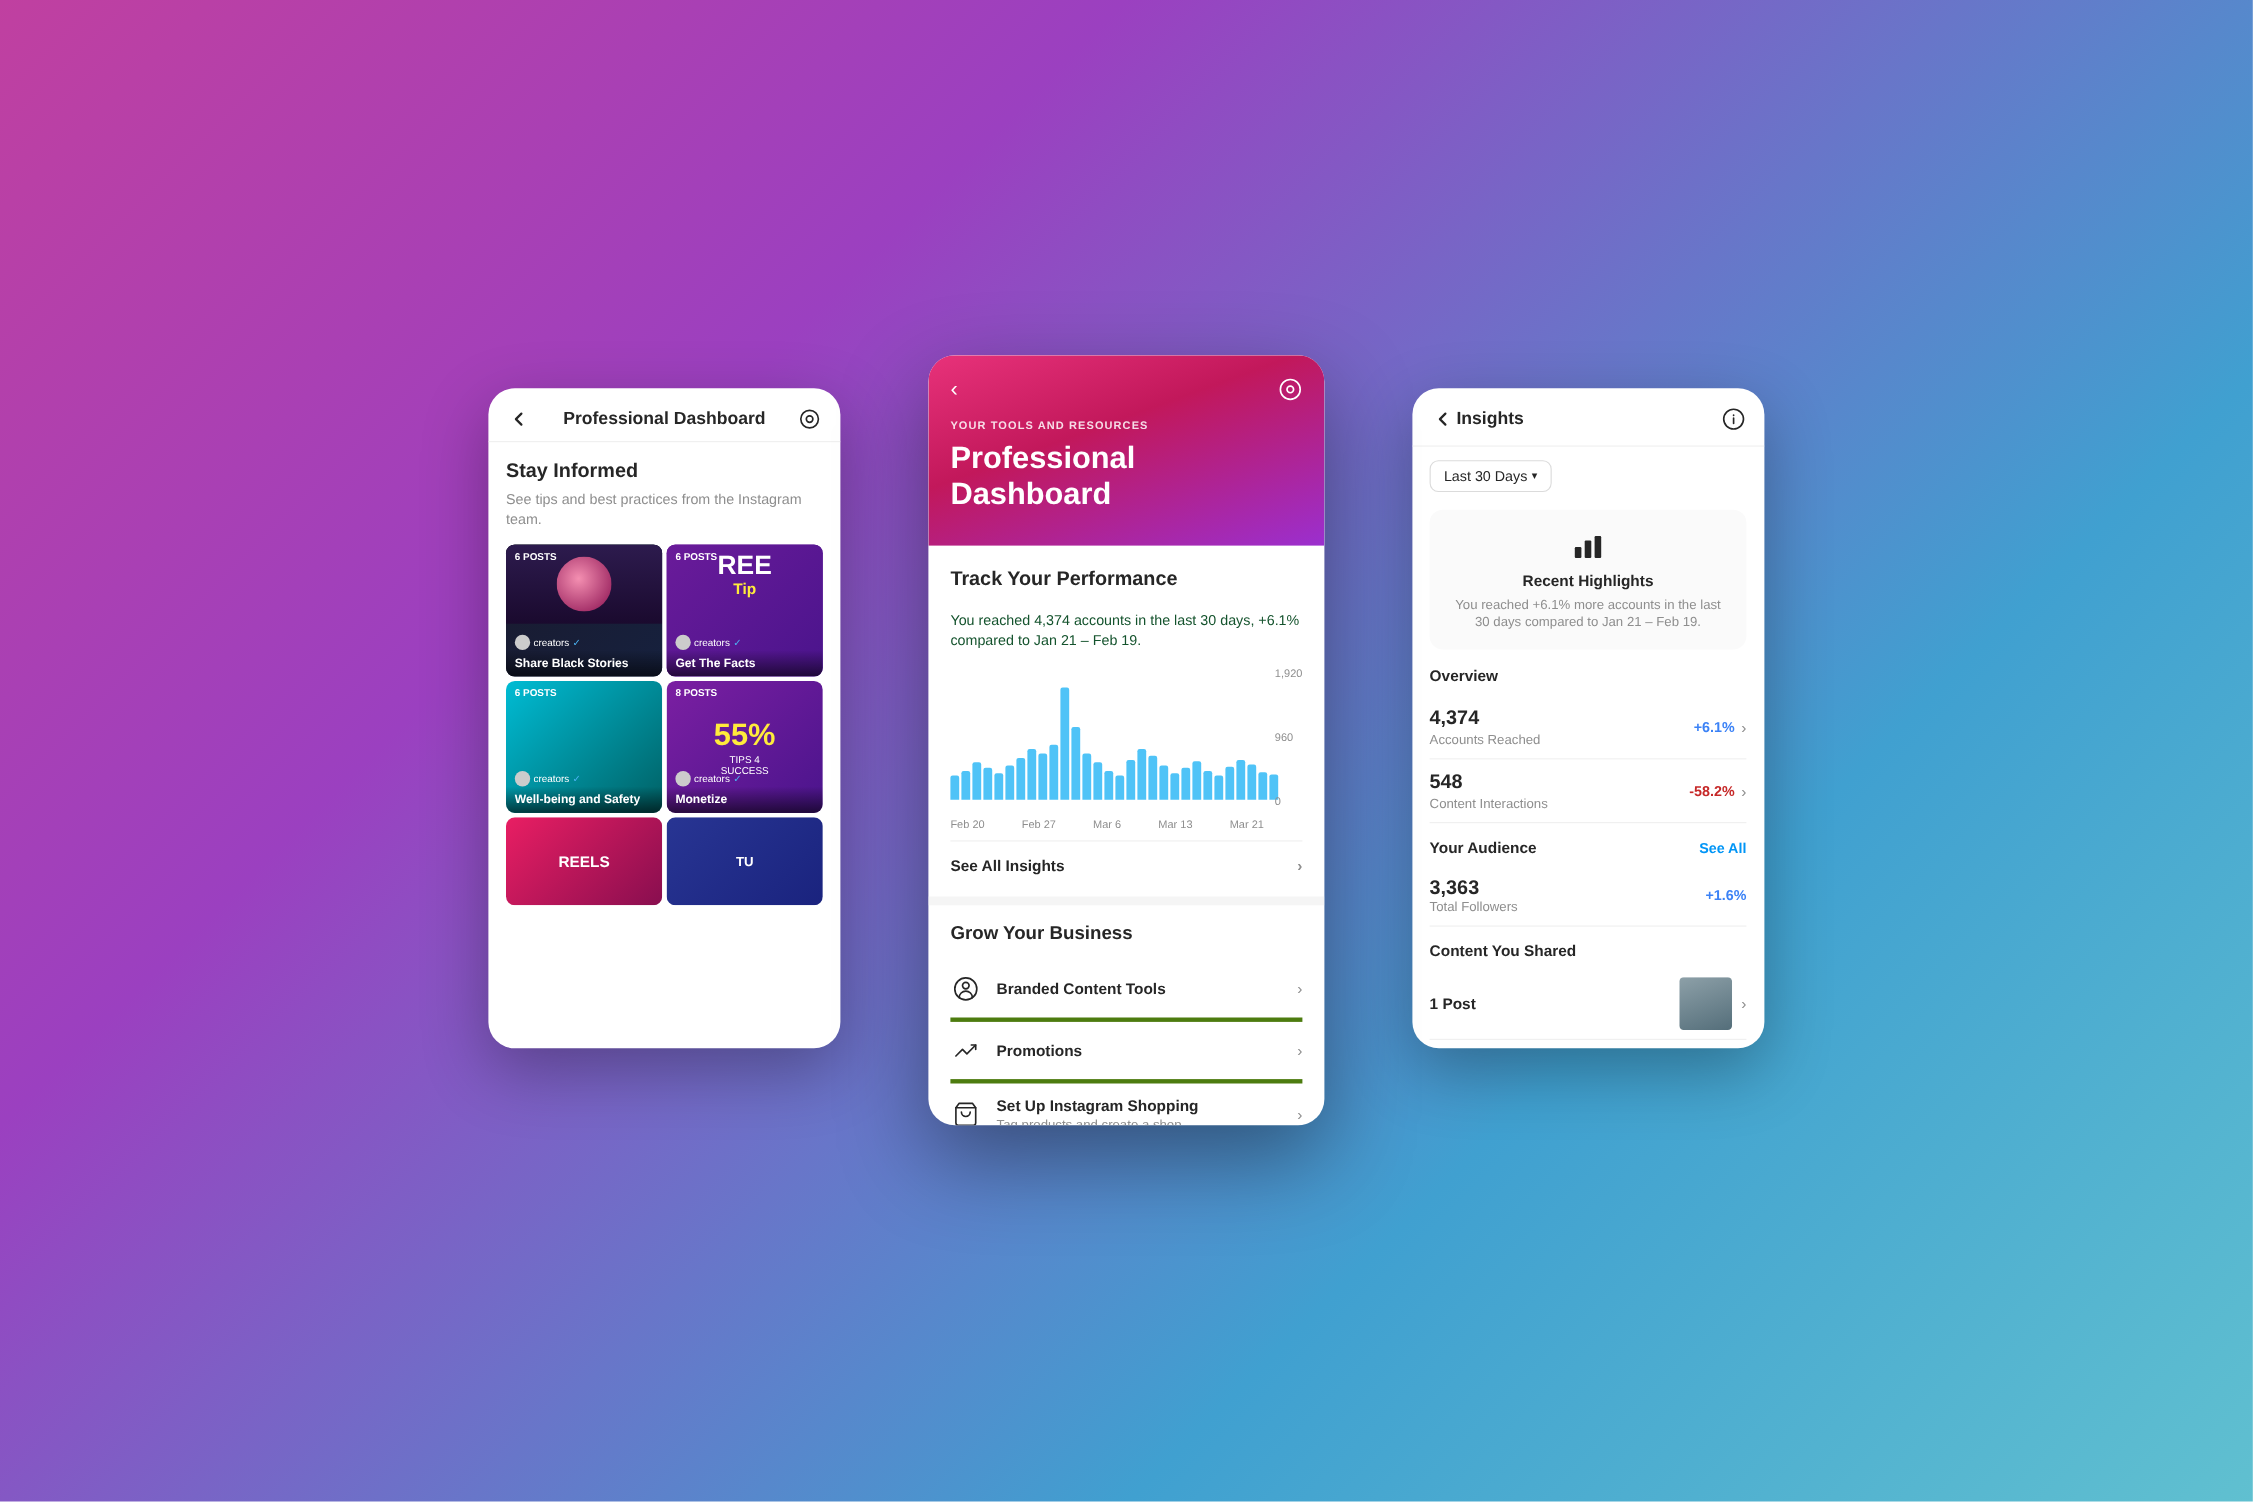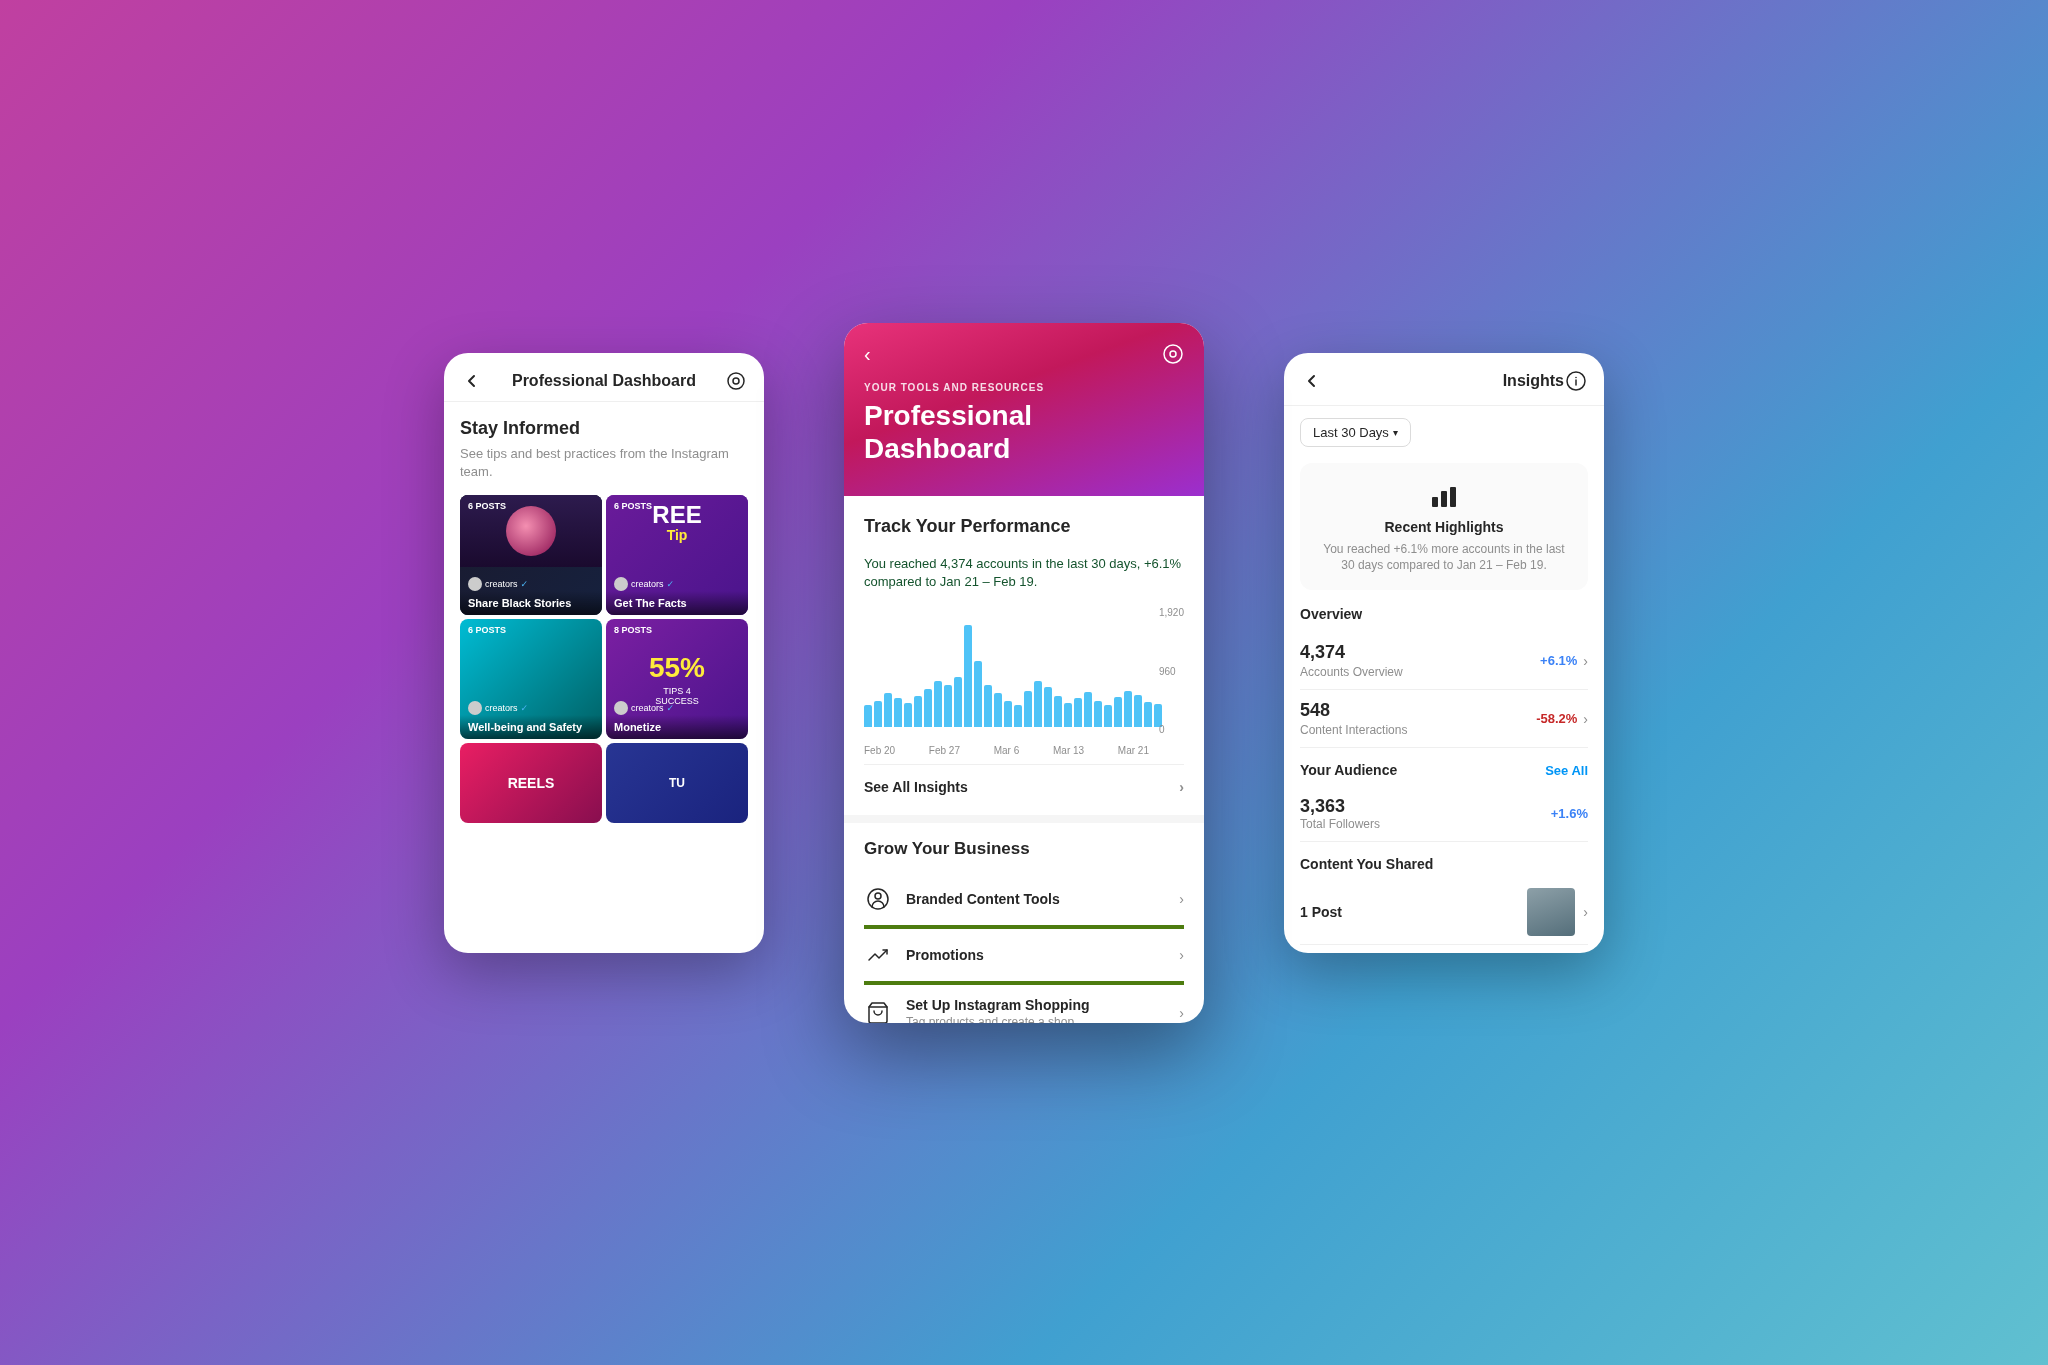--- a/index.html
+++ b/index.html
@@ -310,21 +310,21 @@
       align-items: center;
       justify-content: space-between;
       padding: 16px 16px 12px;
       border-bottom: 1px solid #efefef;
     }
     .screen-right-title {
       font-size: 16px;
       font-weight: 700;
       color: #262626;
       flex: 1;
-      text-align: right;
+      text-align: left;
     }
     .info-icon {
       width: 24px;
       height: 24px;
       display: flex;
       align-items: center;
       justify-content: center;
     }
     .screen-right-body {
       padding: 12px 16px;
@@ -731,21 +731,21 @@
         </div>
         <div class="recent-highlights-title">Recent Highlights</div>
         <div class="recent-highlights-desc">You reached +6.1% more accounts in the last 30 days compared to Jan 21 – Feb 19.</div>
       </div>
 
       <div class="overview-title">Overview</div>
 
       <div class="metric-row">
         <div>
           <div class="metric-value">4,374</div>
-          <div class="metric-label">Accounts Overview</div>
+          <div class="metric-label">Accounts Reached</div>
         </div>
         <div class="metric-right">
           <span class="metric-change-pos">+6.1%</span>
           <span class="chevron-right">›</span>
         </div>
       </div>
 
       <div class="metric-row">
         <div>
           <div class="metric-value">548</div>

